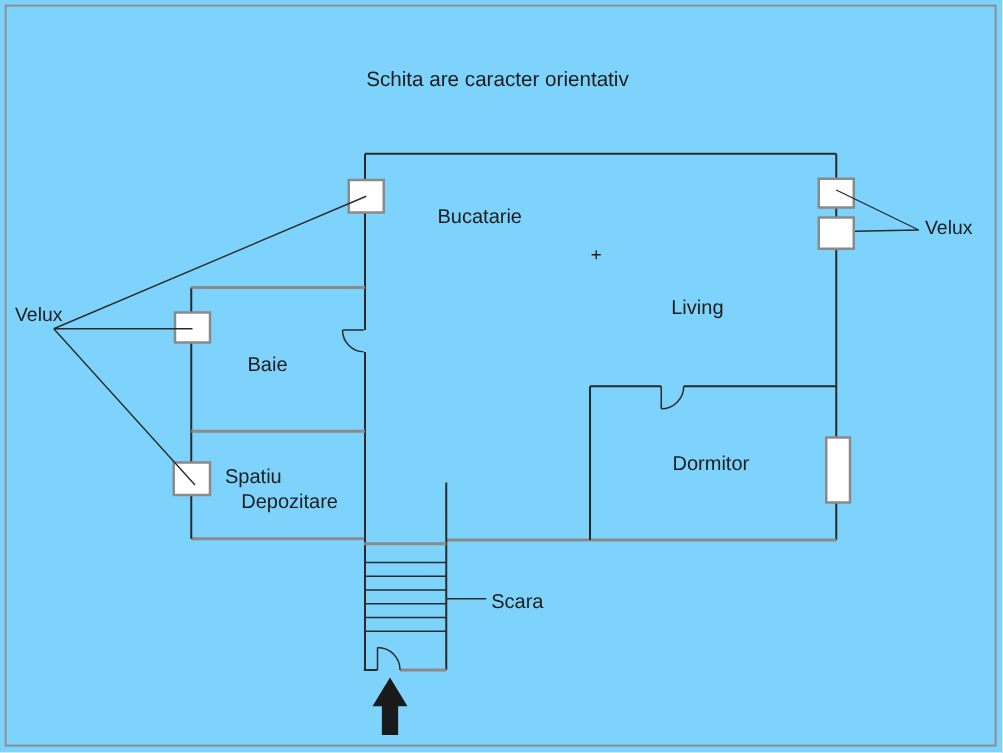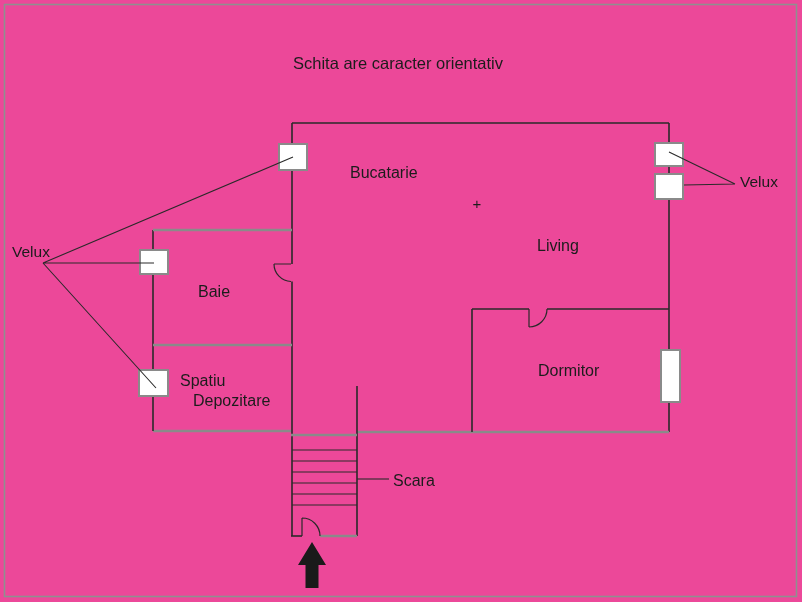--- a/index.html
+++ b/index.html
@@ -1,16 +1,16 @@
 <!DOCTYPE html>
 <html><head>
 <meta charset="utf-8">
 <style>
   html,body{margin:0;padding:0;background:#fff;}
-  .page{position:relative;width:802px;height:602px;background:#ec4899;overflow:hidden;}
+  .page{position:relative;width:802px;height:602px;background:#7dd3fc;overflow:hidden;}
   svg{display:block;}
   text{font-family:"Liberation Sans", sans-serif;fill:#1c1c1c;}
   .t-title{font-size:16.5px;}
   .t-room{font-size:16px;}
   .t-velux{font-size:15.5px;}
   .t-plus{font-size:15px;}
   .wall{stroke:#2a2a2a;stroke-width:1.6;fill:none;}
   .wall-thin{stroke:#2a2a2a;stroke-width:1.2;fill:none;}
   .wall-light{stroke:#8a8a8a;stroke-width:2.4;fill:none;}
   .sq{stroke:#8a8a8a;stroke-width:2;fill:#ffffff;}

